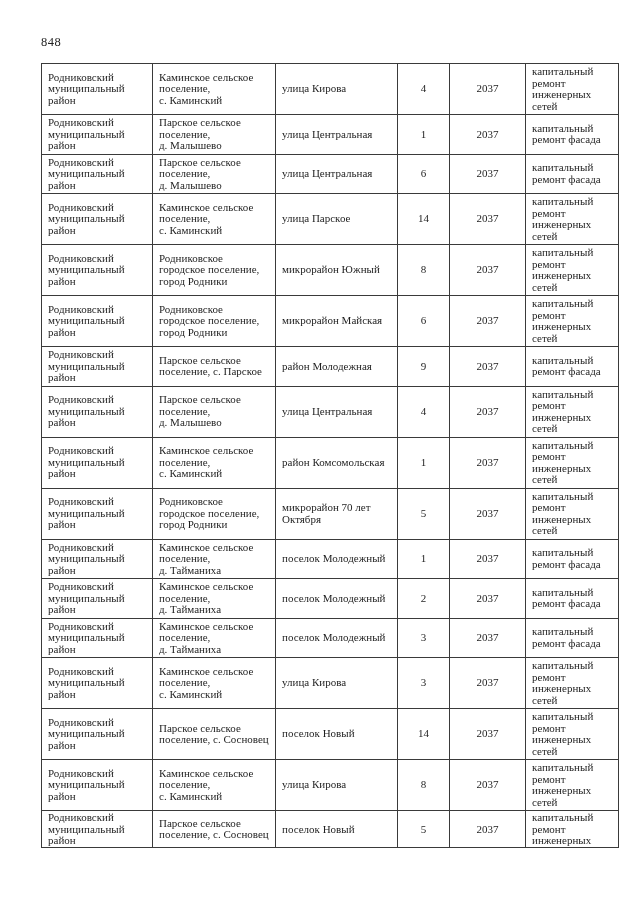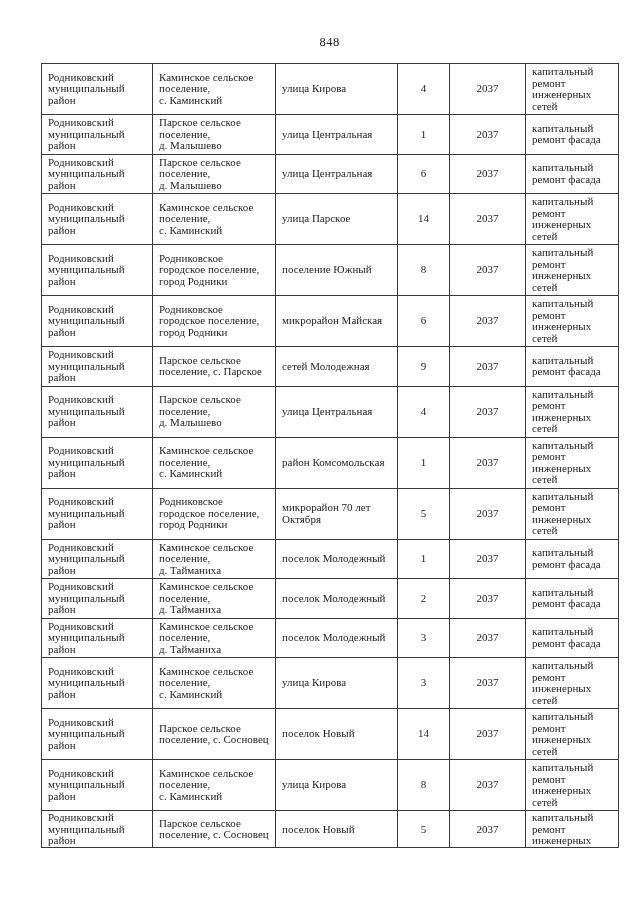--- a/index.html
+++ b/index.html
@@ -19,21 +19,21 @@
     position: relative;
     width: 640px;
     height: 905px;
   }
   .content {
     margin-left: 41px;
     width: 577px;
   }
   .page-number {
     margin-top: 35px;
-    text-align: center;
+    text-align: left;
     font-size: 12.5px;
     line-height: 14px;
     letter-spacing: 0.5px;
   }
   table.doc-table {
     margin-top: 14px;
     border-collapse: collapse;
     table-layout: fixed;
     width: 577px;
     border-radius: 27px;
@@ -140,21 +140,21 @@
 инженерных
 сетей</td>
           </tr>
           <tr>
             <td>Родниковский
 муниципальный
 район</td>
             <td>Родниковское
 городское поселение,
 город Родники</td>
-            <td>поселение Южный</td>
+            <td>микрорайон Южный</td>
             <td>8</td>
             <td>2037</td>
             <td>капитальный
 ремонт
 инженерных
 сетей</td>
           </tr>
           <tr>
             <td>Родниковский
 муниципальный
@@ -169,21 +169,21 @@
 ремонт
 инженерных
 сетей</td>
           </tr>
           <tr>
             <td>Родниковский
 муниципальный
 район</td>
             <td>Парское сельское
 поселение, с. Парское</td>
-            <td>сетей Молодежная</td>
+            <td>район Молодежная</td>
             <td>9</td>
             <td>2037</td>
             <td>капитальный
 ремонт фасада</td>
           </tr>
           <tr>
             <td>Родниковский
 муниципальный
 район</td>
             <td>Парское сельское

